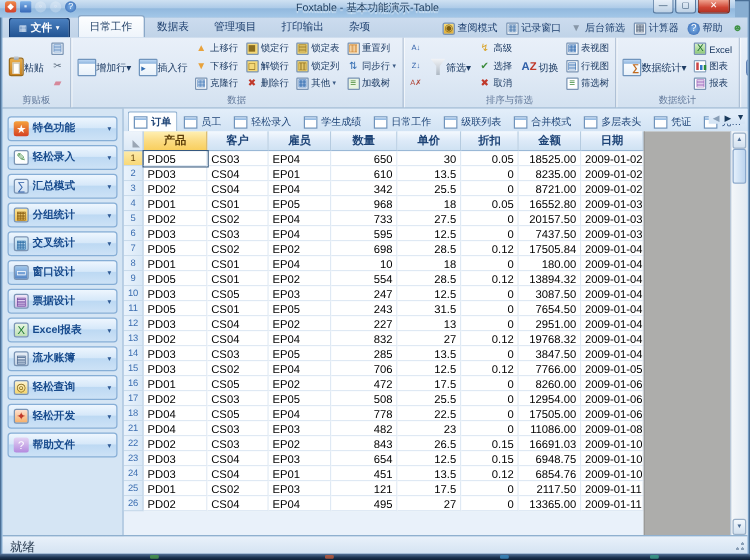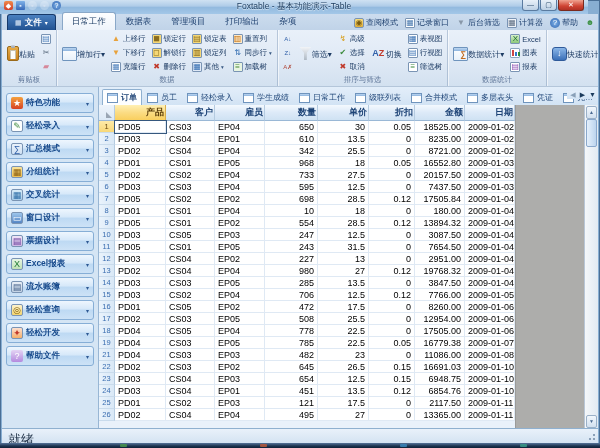--- a/index.html
+++ b/index.html
@@ -83,21 +83,21 @@
   .dtab.active{background:#fdfeff;border-color:#8fb0d0;border-radius:2px 2px 0 0;font-weight:bold;}
   .dtab-icon{width:9px;height:8px;background:#fff;border:1px solid #6f94bd;position:relative;flex:none;}
   .dtab-icon::before{content:"";position:absolute;top:0;left:0;right:0;height:2px;background:linear-gradient(#bcd6f2,#8db4de);}
   .tabnav{position:absolute;right:2px;top:4px;display:flex;gap:4px;font-size:7px;background:inherit;padding-left:3px;}
   .tn{color:#1a3a5c;}
   .tn.dim{color:#8aa0b8;}
   
   .tablearea{position:relative;flex:1;background:#e9f1fa;overflow:hidden;}
   .tbl{border-collapse:separate;border-spacing:0;table-layout:fixed;width:416px;font-size:9px;}
   .tbl th,.tbl td{box-sizing:border-box;overflow:hidden;white-space:nowrap;}
-  .tbl thead th{height:13px;font-size:9px;font-weight:bold;color:#1d4376;text-align:right;
+  .tbl thead th{height:13px;font-size:9px;font-weight:bold;color:#1d4376;text-align:center;
     background:linear-gradient(#f4f9fe,#ddeaf8 50%,#cfe2f3);
     border-right:1px solid #b5cbe0;border-bottom:1px solid #9ab8d6;}
   .tbl thead th.hsel{background:linear-gradient(#fff0b4,#fbdc84 50%,#f9cf5e);border-color:#d8ae4e;color:#5a3c08;}
   .tbl thead th.corner{position:relative;background:linear-gradient(#eef4fb,#dce9f6);}
   .corner-tri{position:absolute;right:2px;bottom:2px;width:0;height:0;border-bottom:6px solid #9aa6b4;border-right:6px solid transparent;}
   .tbl tbody th.rn{height:11.3px;font-size:7.5px;font-weight:normal;color:#3a6db0;text-align:center;
     background:linear-gradient(90deg,#eaf3fc,#d9e8f6);border-right:1px solid #b5cbe0;border-bottom:1px solid #c9dbec;}
   .tbl tbody th.rn.cur{background:linear-gradient(#fdeaa8,#f8d878);color:#6a4a10;}
   .tbl td{height:11.3px;line-height:10px;padding:0 3px;background:#fff;color:#000;
     border-right:1px solid #dfe9f4;border-bottom:1px solid #dfe9f4;}
@@ -105,21 +105,21 @@
   .tbl td.selcell{box-shadow:inset 0 0 0 1px #fff, 0 0 0 1px #36587e;position:relative;z-index:2;}
   .grayfill{position:absolute;left:416px;right:13px;top:0;bottom:0;background:#adadab;border-left:1px solid #9a9a98;}
   .vscroll{position:absolute;right:0;top:0;bottom:0;width:13px;background:linear-gradient(90deg,#f4f7fa,#e2eaf2);border-left:1px solid #b8c6d6;}
   .sb-btn{position:absolute;left:1px;right:1px;height:11px;background:linear-gradient(#f2f7fc,#d2e0ef);
     border:1px solid #9ab0c8;border-radius:2px;font-size:5px;text-align:center;line-height:10px;color:#4a6a92;}
   .sb-up{top:1px;} .sb-down{bottom:1px;}
   .sb-thumb{position:absolute;left:1px;right:1px;top:14px;height:26px;
     background:linear-gradient(90deg,#e4f0fc,#bcd4ee);border:1px solid #8aa8cc;border-radius:2px;}
   
   .statusbar{position:absolute;left:2px;right:2px;bottom:5px;height:14px;
-    background:linear-gradient(#e9f1fa,#d4e3f2);border-top:1px solid #8fb0cf;font-size:13px;color:#22344a;}
+    background:linear-gradient(#e9f1fa,#d4e3f2);border-top:1px solid #8fb0cf;font-size:10px;color:#22344a;}
   .statusbar .stxt{position:absolute;left:6px;top:2px;}
   .grip{position:absolute;right:2px;bottom:2px;width:10px;height:10px;
     background:
       radial-gradient(circle at 8px 8px,#8aa0b8 1px,transparent 1.3px),
       radial-gradient(circle at 8px 4px,#8aa0b8 1px,transparent 1.3px),
       radial-gradient(circle at 4px 8px,#8aa0b8 1px,transparent 1.3px);}
   
   .bottomstrip{position:absolute;left:0;right:0;bottom:0;height:5px;
     background:linear-gradient(#56749a,#1c3350 60%,#0e2036);}
   .bdot{position:absolute;top:1px;width:7px;height:3px;border-radius:1px;opacity:.8;}
@@ -206,20 +206,24 @@
         </div>
         <div class="rgroup-label">剪贴板</div>
       </div>
       <div class="rgroup">
         <div class="rgroup-body">
           <div class="rlarge">
             <span class="gicon lg add-row-icon"></span>
             <div class="t1">增加行</div>
             <div class="t2">▾</div>
           </div>
+          <div class="rlarge">
+            <span class="gicon lg insert-row-icon"></span>
+            <div class="t1">插入行</div>
+          </div>
           <div class="rcol">
             <div class="rsmall">
               <span class="gicon" style="background: transparent; color: rgb(232, 162, 60);">▲</span>
               <span class="slab">上移行</span>
             </div>
             <div class="rsmall">
               <span class="gicon" style="background: transparent; color: rgb(232, 162, 60);">▼</span>
               <span class="slab">下移行</span>
             </div>
             <div class="rsmall">
@@ -645,21 +649,21 @@
                 <td class="num">13</td>
                 <td class="num">0</td>
                 <td class="num">2951.00</td>
                 <td>2009-01-04</td>
               </tr>
               <tr>
                 <th class="rn">13</th>
                 <td>PD02</td>
                 <td>CS04</td>
                 <td>EP04</td>
-                <td class="num">980</td>
+                <td class="num">832</td>
                 <td class="num">27</td>
                 <td class="num">0.12</td>
                 <td class="num">19768.32</td>
                 <td>2009-01-04</td>
               </tr>
               <tr>
                 <th class="rn">14</th>
                 <td>PD03</td>
                 <td>CS03</td>
                 <td>EP05</td>
@@ -707,47 +711,36 @@
                 <td>PD04</td>
                 <td>CS05</td>
                 <td>EP04</td>
                 <td class="num">778</td>
                 <td class="num">22.5</td>
                 <td class="num">0</td>
                 <td class="num">17505.00</td>
                 <td>2009-01-06</td>
               </tr>
               <tr>
-                <th class="rn">19</th>
-                <td>PD04</td>
-                <td>CS03</td>
-                <td>EP05</td>
-                <td class="num">785</td>
-                <td class="num">22.5</td>
-                <td class="num">0.05</td>
-                <td class="num">16779.38</td>
-                <td>2009-01-07</td>
-              </tr>
-              <tr>
                 <th class="rn">21</th>
                 <td>PD04</td>
                 <td>CS03</td>
                 <td>EP03</td>
                 <td class="num">482</td>
                 <td class="num">23</td>
                 <td class="num">0</td>
                 <td class="num">11086.00</td>
                 <td>2009-01-08</td>
               </tr>
               <tr>
                 <th class="rn">22</th>
                 <td>PD02</td>
                 <td>CS03</td>
                 <td>EP02</td>
-                <td class="num">645</td>
+                <td class="num">843</td>
                 <td class="num">26.5</td>
                 <td class="num">0.15</td>
                 <td class="num">16691.03</td>
                 <td>2009-01-10</td>
               </tr>
               <tr>
                 <th class="rn">23</th>
                 <td>PD03</td>
                 <td>CS04</td>
                 <td>EP03</td>

